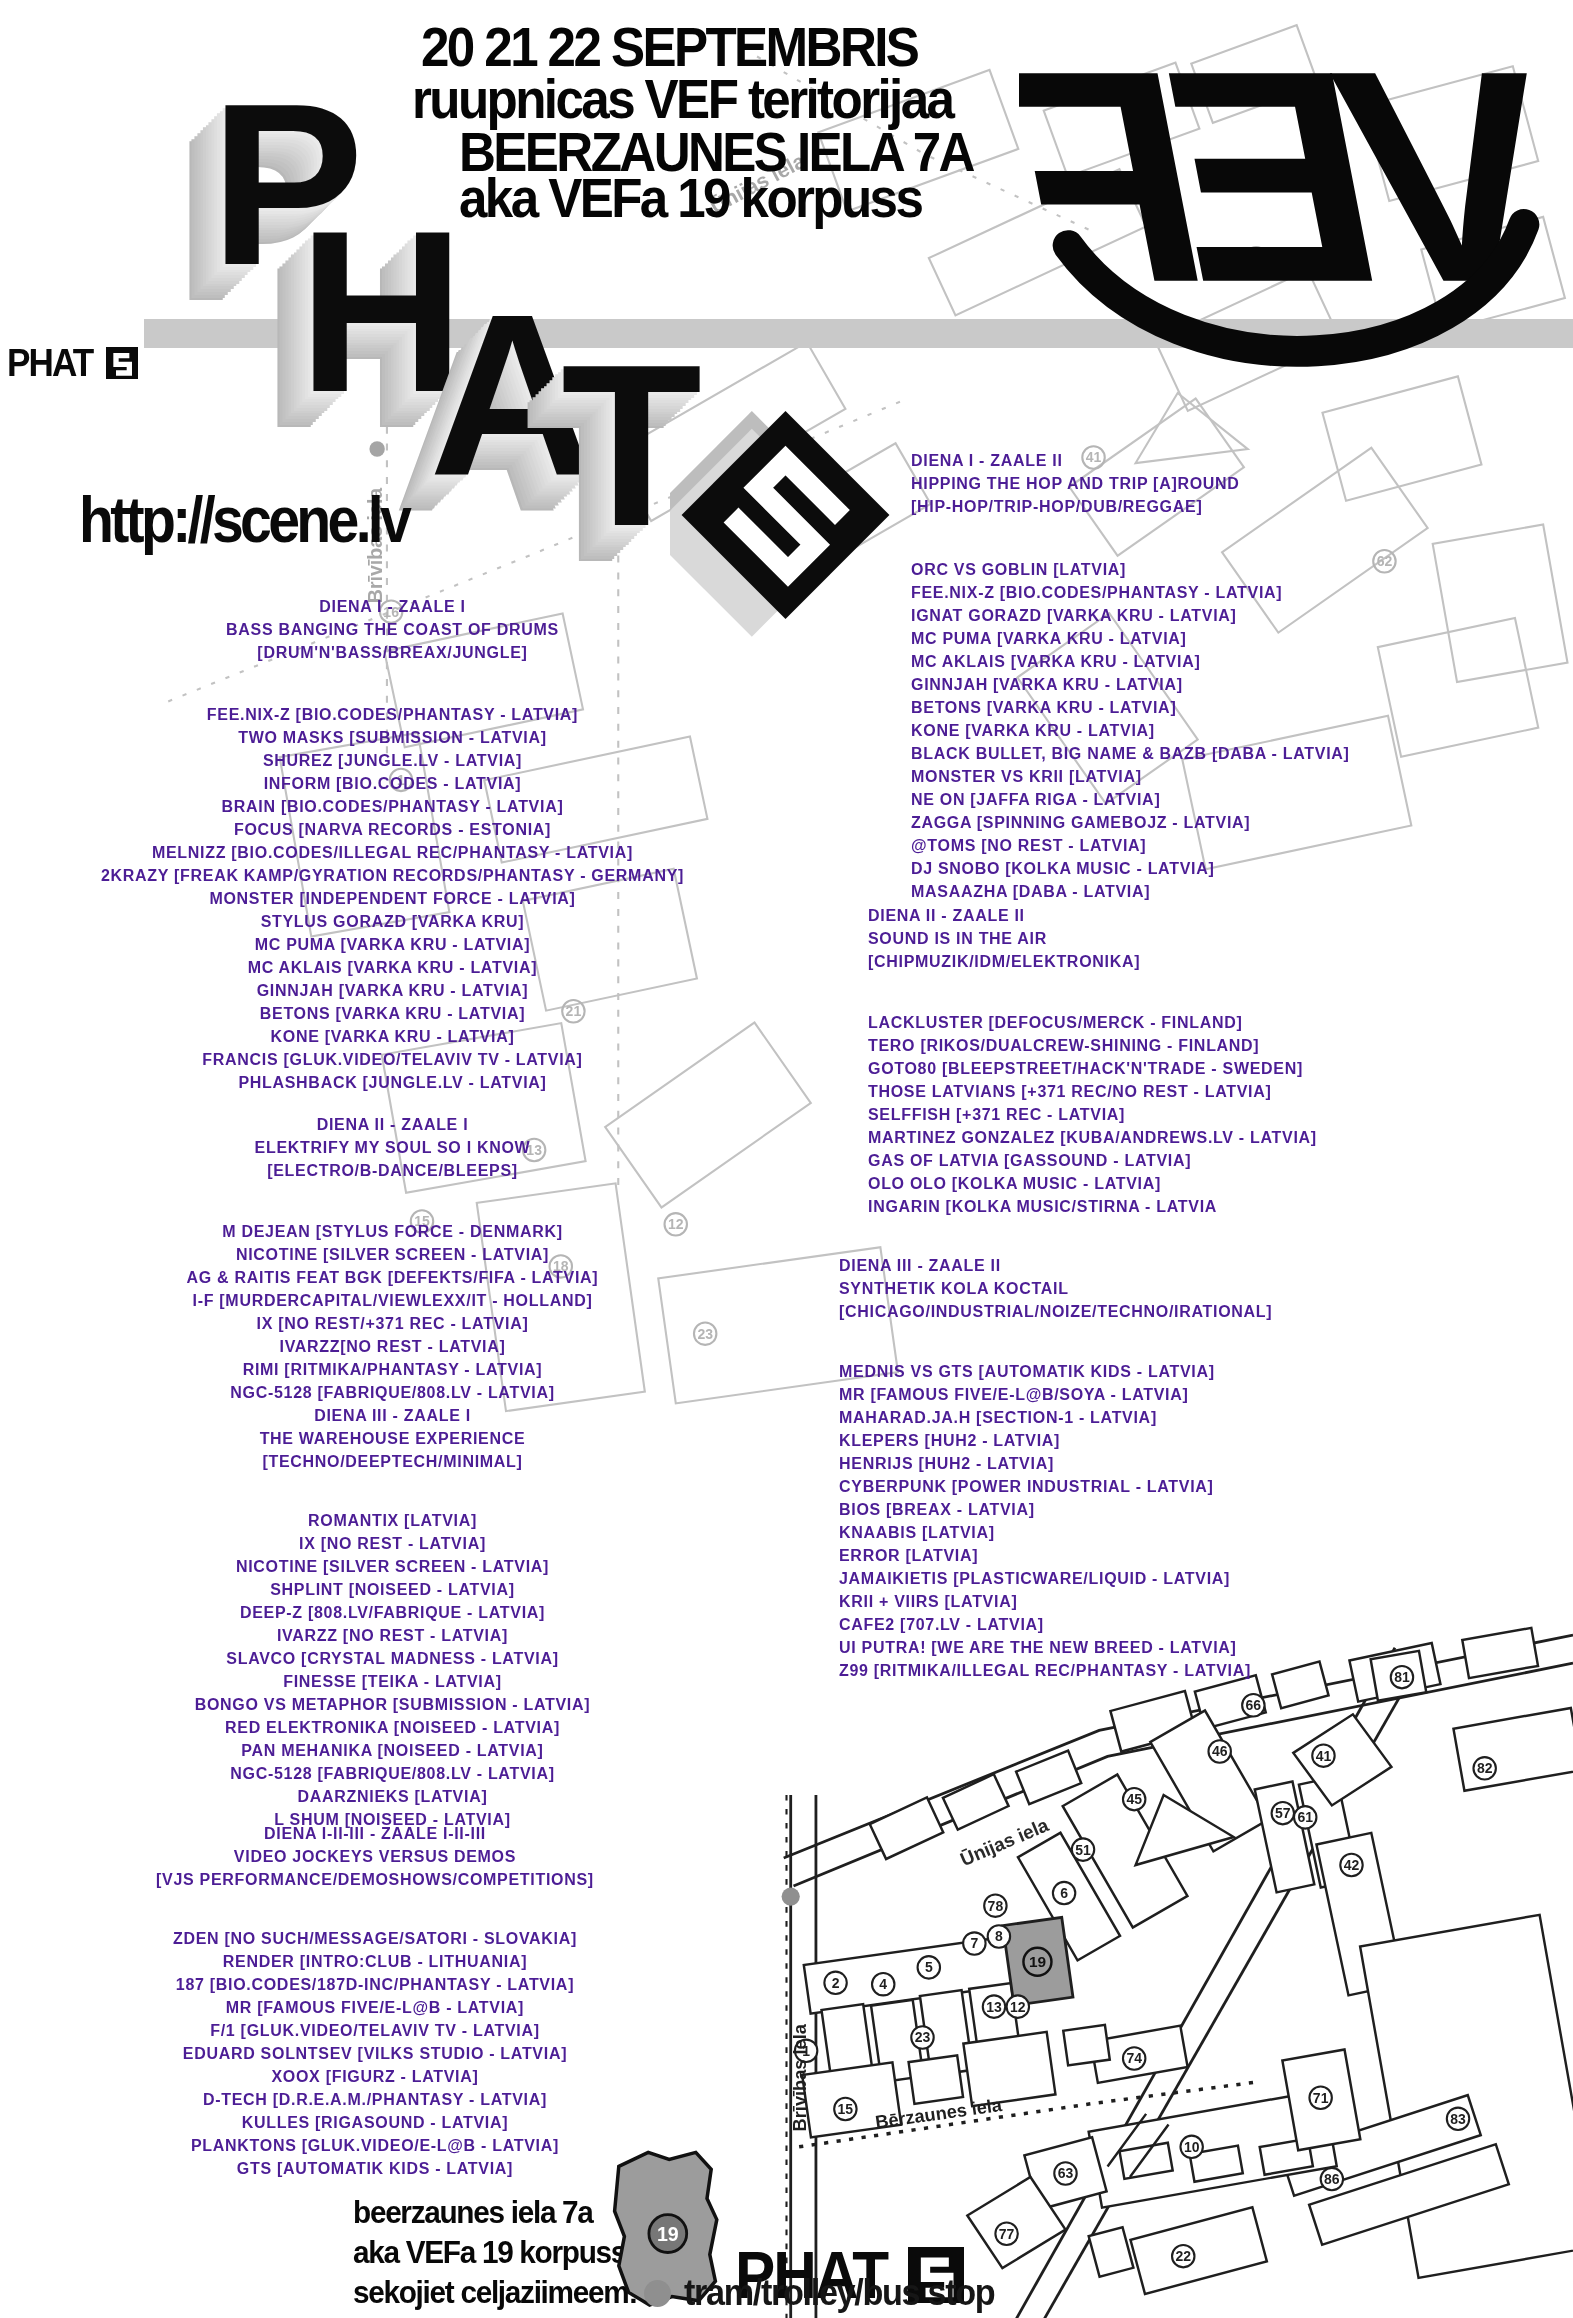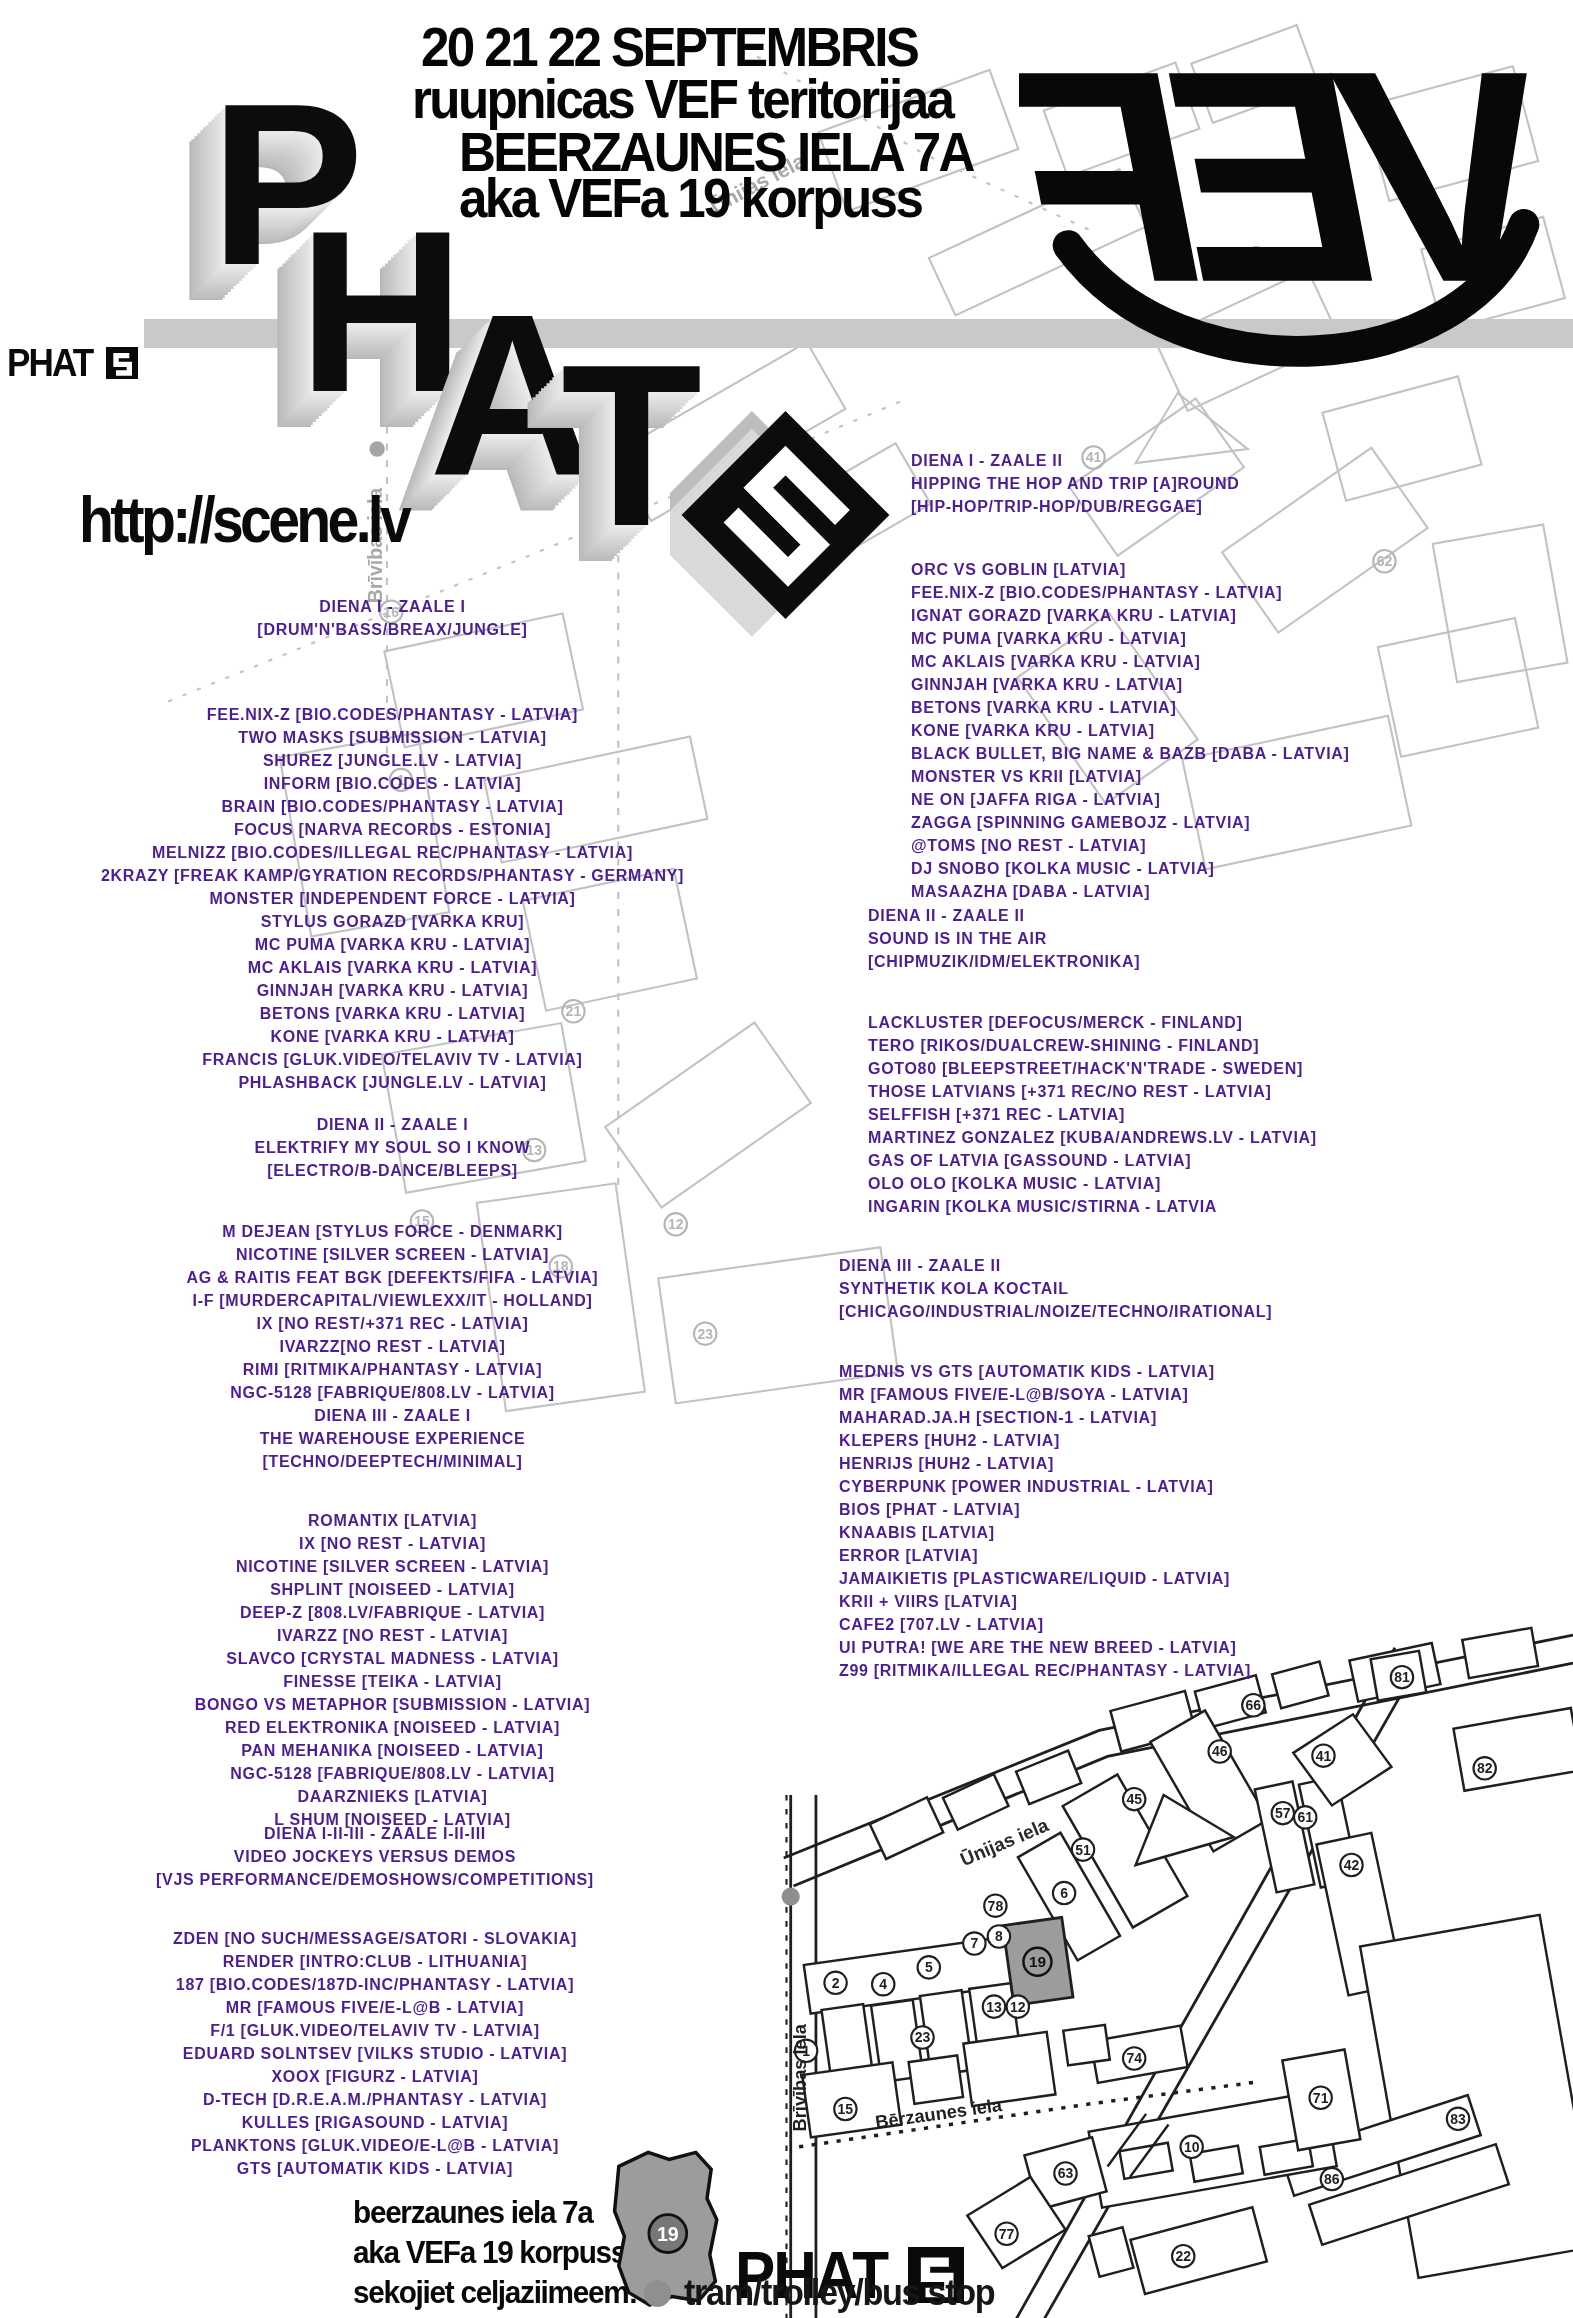--- a/index.html
+++ b/index.html
@@ -277,20 +277,21 @@
   <div class="megaline" style="left:421px;top:19.6px;font-size:55px">20 21 22 SEPTEMBRIS</div>
   <div class="megaline" style="left:412px;top:72px;font-size:55px">ruupnicas VEF teritorijaa</div>
   <div class="megaline" style="left:459px;top:125px;font-size:55px">BEERZAUNES IELA 7A</div>
   <div class="megaline" style="left:459px;top:171px;font-size:55px">aka VEFa 19 korpuss</div>
 </div>
 
 <div class="url">http://scene.lv</div>
 
 <section class="block ra" style="right:795px;top:595px;width:771px">
   <div class="hline">DIENA I - ZAALE I</div>
+  <div class="hline">BASS BANGING THE COAST OF DRUMS</div>
   <div class="hline">[DRUM'N'BASS/BREAX/JUNGLE]</div>
 </section>
 <section class="block ra" style="right:795px;top:703px;width:771px">
 
 <div class="aline">FEE.NIX-Z [BIO.CODES/PHANTASY - LATVIA]</div>
     <div class="aline">TWO MASKS [SUBMISSION - LATVIA]</div>
     <div class="aline">SHUREZ [JUNGLE.LV - LATVIA]</div>
     <div class="aline">INFORM [BIO.CODES - LATVIA]</div>
     <div class="aline">BRAIN [BIO.CODES/PHANTASY - LATVIA]</div>
     <div class="aline">FOCUS [NARVA RECORDS - ESTONIA]</div>
@@ -415,21 +416,21 @@
   <div class="hline">[CHICAGO/INDUSTRIAL/NOIZE/TECHNO/IRATIONAL]</div>
 </section>
 <section class="block" style="left:839px;top:1360px;width:735px">
 
 <div class="aline">MEDNIS VS GTS [AUTOMATIK KIDS - LATVIA]</div>
     <div class="aline">MR [FAMOUS FIVE/E-L@B/SOYA - LATVIA]</div>
     <div class="aline">MAHARAD.JA.H [SECTION-1 - LATVIA]</div>
     <div class="aline">KLEPERS [HUH2 - LATVIA]</div>
     <div class="aline">HENRIJS [HUH2 - LATVIA]</div>
     <div class="aline">CYBERPUNK [POWER INDUSTRIAL - LATVIA]</div>
-    <div class="aline">BIOS [PHAT - LATVIA]</div>
+    <div class="aline">BIOS [BREAX - LATVIA]</div>
     <div class="aline">KNAABIS [LATVIA]</div>
     <div class="aline">ERROR [LATVIA]</div>
     <div class="aline">JAMAIKIETIS [PLASTICWARE/LIQUID - LATVIA]</div>
     <div class="aline">KRII + VIIRS [LATVIA]</div>
     <div class="aline">CAFE2 [707.LV - LATVIA]</div>
     <div class="aline">UI PUTRA! [WE ARE THE NEW BREED - LATVIA]</div>
     <div class="aline">Z99 [RITMIKA/ILLEGAL REC/PHANTASY - LATVIA]</div>
   </section>
 
 <div class="address">

